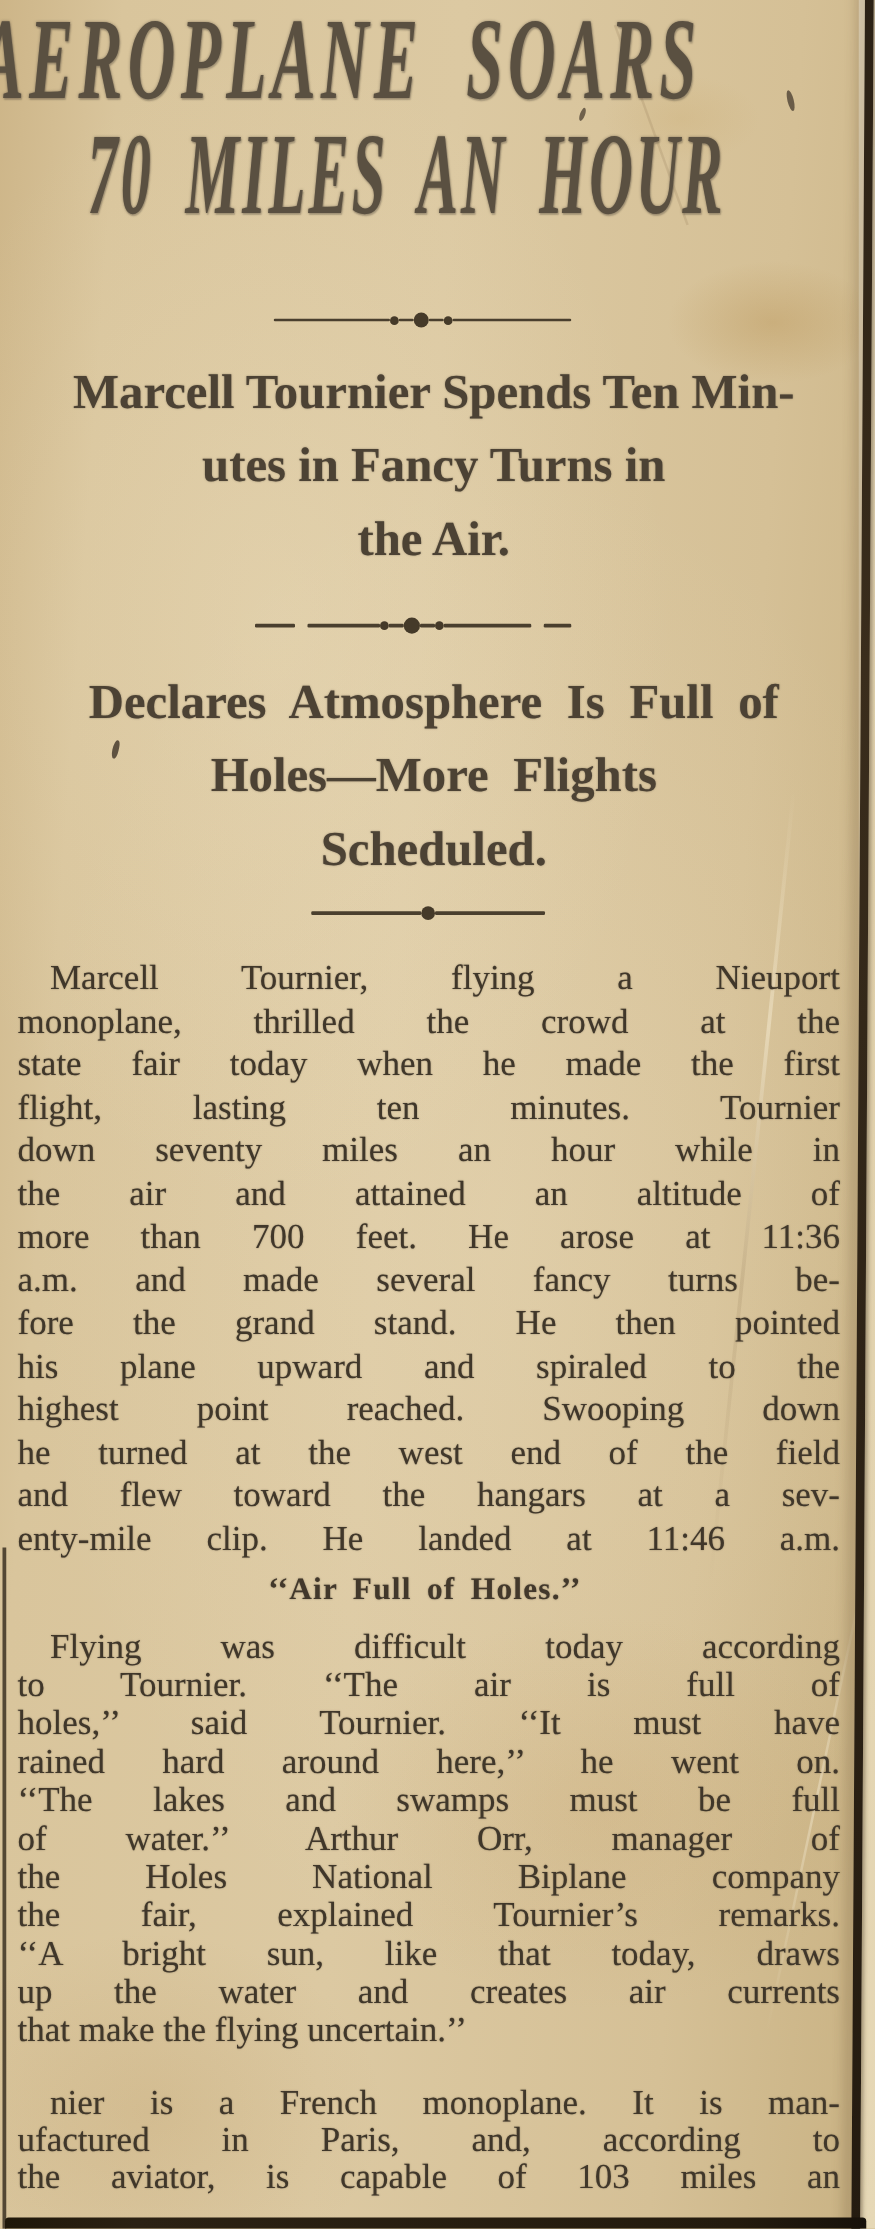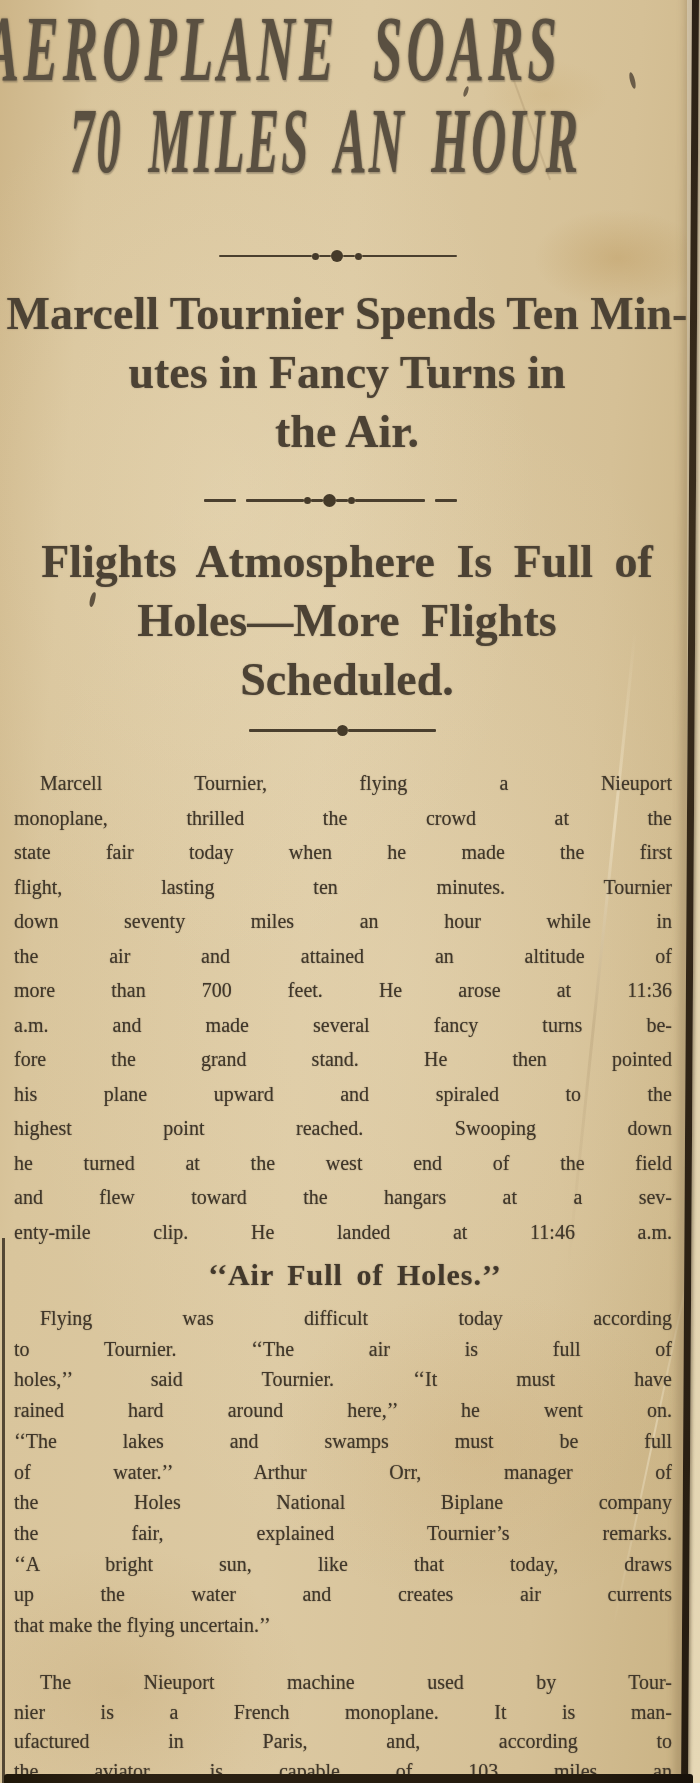--- a/index.html
+++ b/index.html
@@ -59,36 +59,36 @@
   .dot-l { width:12px; height:12px; }
   .dash { height:3px; background:#4a3f2e; display:inline-block; border-radius:1px; }
   .gap10 { width:10px; display:inline-block; }
   .d1 { top:250px; transform:translateX(-6px); }
   .d2 { top:494px; transform:translateX(-14px); }
   .d3 { top:725px; transform:translateX(-2px); }
   .d2 .rule, .d3 .rule { height:3px; }
 
   
   .deck { left:6px; width:682px; text-align:center; font-weight:bold; color:#4c4234;
-    font-size:46px; text-shadow:0 0 1.5px rgba(76,66,52,0.55); }
+    font-size:39px; text-shadow:0 0 1.5px rgba(76,66,52,0.55); }
   .deck-1 { top:284px; line-height:59px; }
   .deck-2 { top:532px; line-height:59px; word-spacing:10px; }
   .deck-line { display:block; }
 
   
-  .para { left:14px; width:658px; color:#40372a; font-size:20px;
+  .para { left:14px; width:658px; color:#40372a; font-size:28px;
     text-shadow:0 0 1.2px rgba(64,55,42,0.6); }
   .body-line { display:block; text-align:justify; text-align-last:justify; text-justify:inter-word; }
   .para .body-line:first-child { text-indent:26px; }
   .para-1 { top:766px;  line-height:34.5px; }
   .para-2 { top:1303px; line-height:30.7px; }
   .para-3 { top:1668px; line-height:29.5px; }
   .para-2 .body-line:last-child { text-align-last:left; }
-  .subhead { top:1258px; left:26px; width:658px; text-align:center; font-weight:bold;
-    font-size:30px; color:#42382b; letter-spacing:1px; word-spacing:5px;
+  .subhead { top:1258px; left:11px; width:658px; text-align:center; font-weight:bold;
+    font-size:25px; color:#42382b; letter-spacing:1px; word-spacing:5px;
     text-shadow:0 0 1.5px rgba(66,56,43,0.55); }
 </style>
 </head>
 <body>
 
 <div class="page">
 
   <div class="abs crease-1"></div>
   <div class="abs crease-2"></div>
   <div class="abs crease-3"></div>
@@ -130,21 +130,21 @@
       <span class="rule" style="width:12px"></span>
       <span class="dot dot-l" style="width:13px;height:13px"></span>
       <span class="rule" style="width:12px"></span>
       <span class="dot dot-s"></span>
       <span class="rule" style="width:70px"></span>
       <span class="gap10"></span>
       <span class="dash" style="width:22px"></span>
   </div>
 
   <div class="abs deck deck-2">
-      <span class="deck-line">Flights Atmosphere Is Full of</span>
+      <span class="deck-line">Declares Atmosphere Is Full of</span>
       <span class="deck-line">Holes—More Flights</span>
       <span class="deck-line">Scheduled.</span>
     </div>
 
   <div class="abs divider d3">
     <span class="rule" style="width:88px"></span>
       <span class="dot dot-l" style="width:11px;height:11px"></span>
       <span class="rule" style="width:88px"></span>
   </div>
 
@@ -175,19 +175,18 @@
       <span class="body-line">‘‘The lakes and swamps must be full</span>
       <span class="body-line">of water.’’ Arthur Orr, manager of</span>
       <span class="body-line">the Holes National Biplane company</span>
       <span class="body-line">the fair, explained Tournier’s remarks.</span>
       <span class="body-line">‘‘A bright sun, like that today, draws</span>
       <span class="body-line">up the water and creates air currents</span>
       <span class="body-line">that make the flying uncertain.’’</span>
     </div>
 
   <div class="abs para para-3">
-      <span class="body-line">The Nieuport machine used by Tour-</span>
       <span class="body-line">nier is a French monoplane. It is man-</span>
       <span class="body-line">ufactured in Paris, and, according to</span>
       <span class="body-line">the aviator, is capable of 103 miles an</span>
     </div>
 
 </div>
 
 </body></html>

